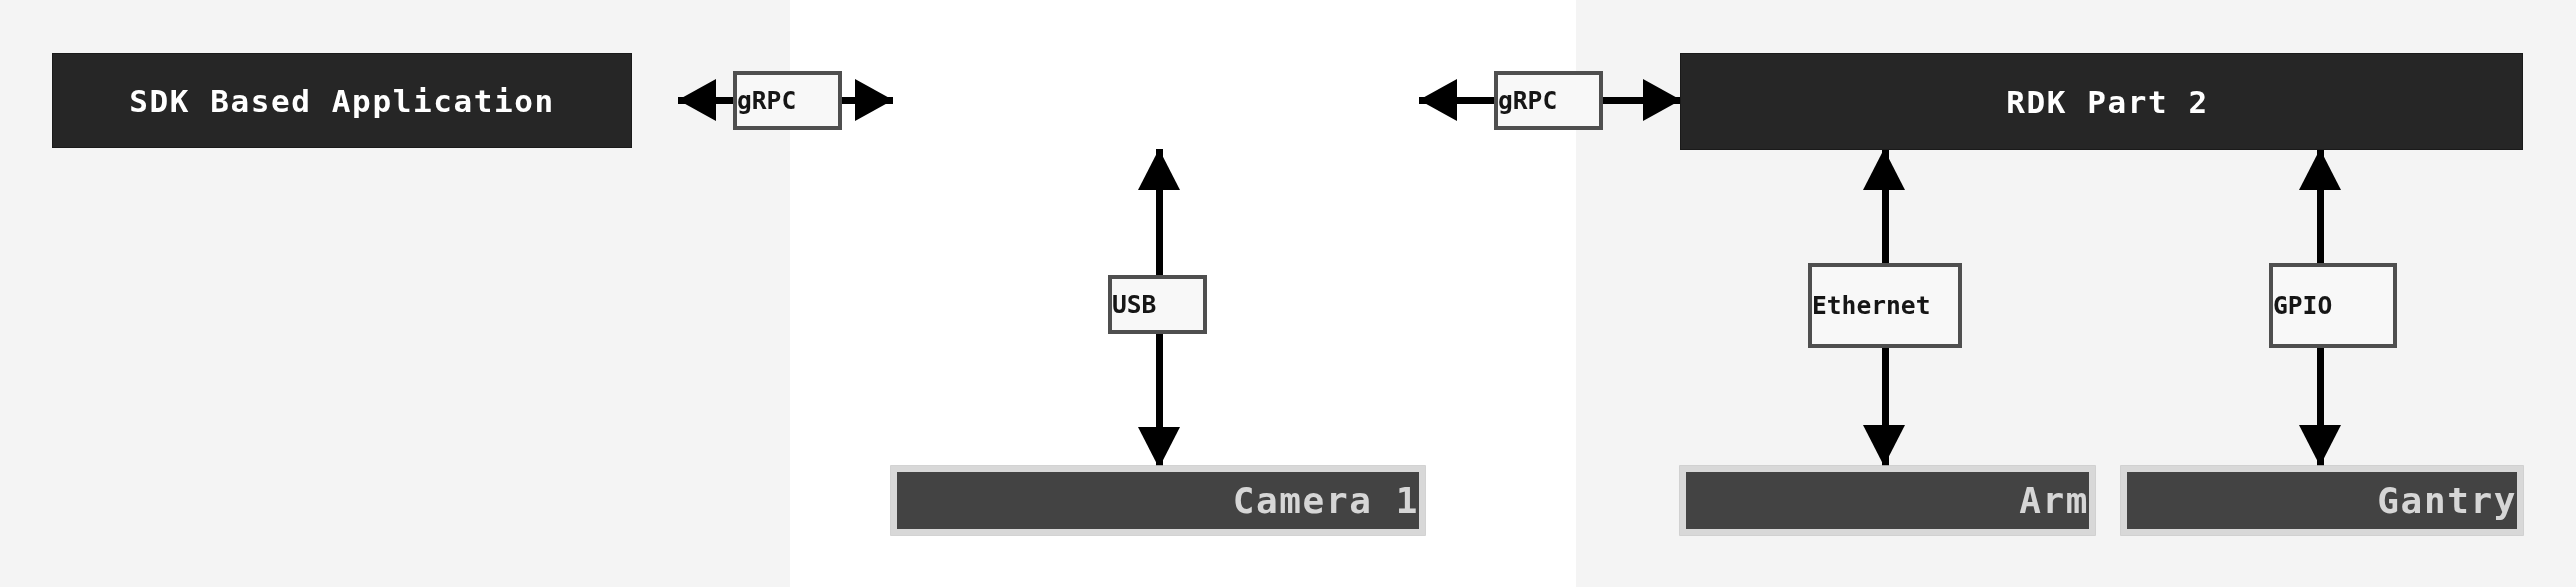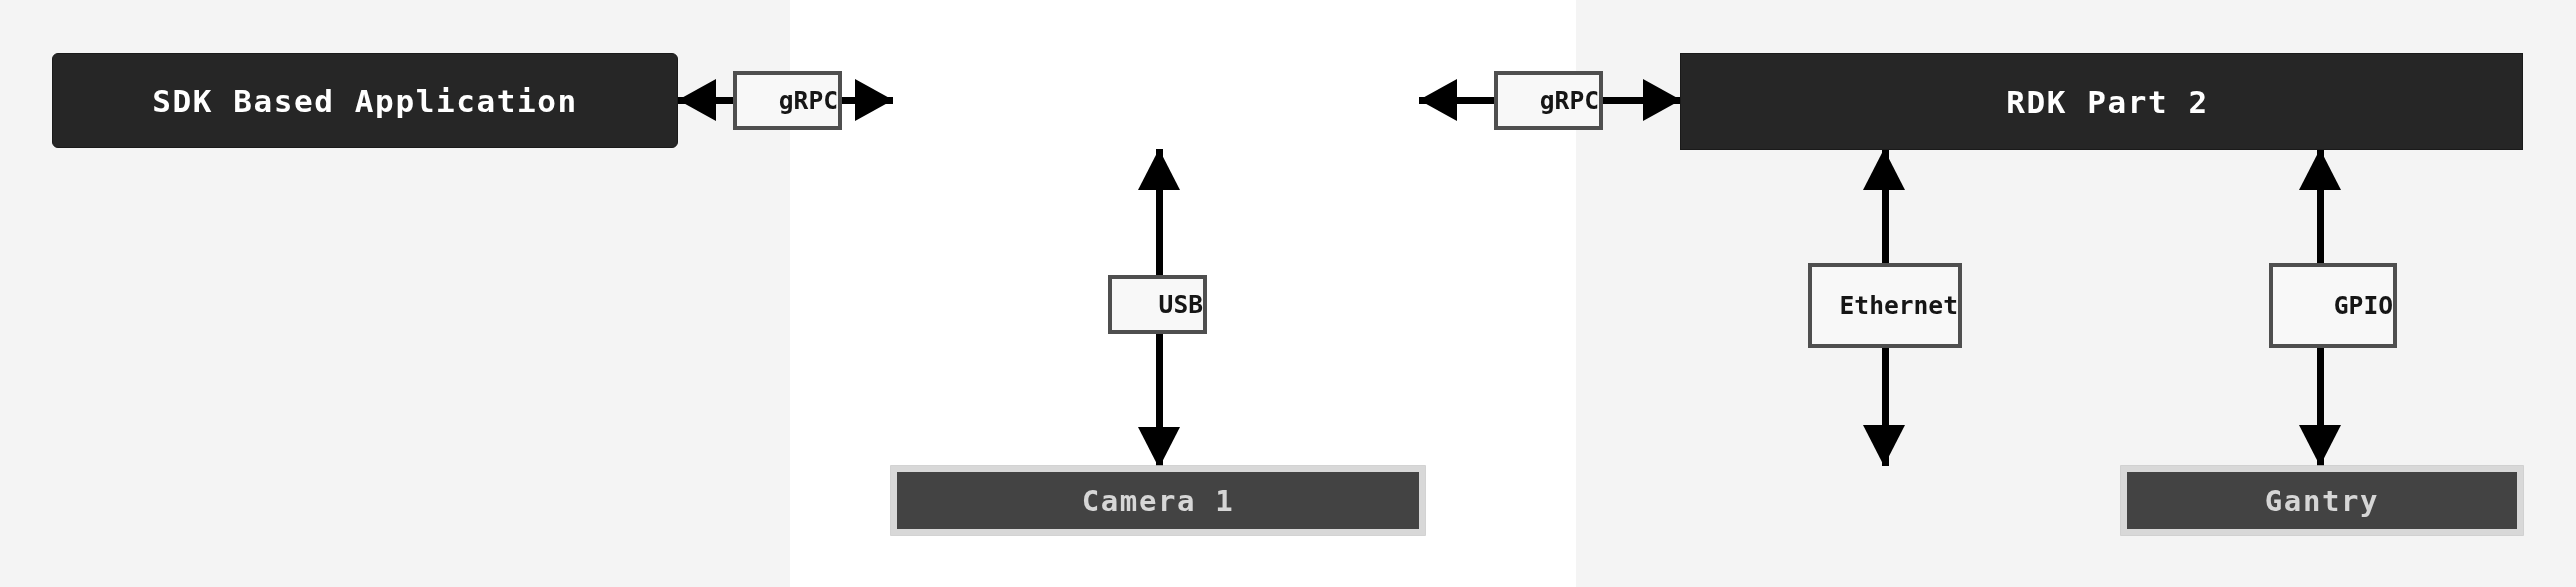--- a/index.html
+++ b/index.html
@@ -49,35 +49,35 @@
   .ah-usb-d{left:1138px;top:427px;}
   .ah-eth-u{left:1863px;top:149px;}
   .ah-eth-d{left:1863px;top:425px;}
   .ah-gpio-u{left:2299px;top:149px;}
   .ah-gpio-d{left:2299px;top:425px;}
 
   
   .node{position:absolute;display:flex;align-items:center;justify-content:center;
         background:var(--dark-fill);border:1.6px solid var(--dark-edge);
         color:var(--dark-text);font-weight:bold;font-size:31px;letter-spacing:1.6px;}
-  .node-sdk{left:52px;top:53px;width:626px;height:95px;border-radius:6px;}
+  .node-sdk{left:52px;top:53px;width:580px;height:95px;}
   .node-rdk1{left:893px;top:53px;width:525px;height:97px;}
   .node-rdk2{left:1680px;top:53px;width:843px;height:97px;padding-left:12px;}
 
   
-  .comp{position:absolute;display:flex;align-items:center;justify-content:center;
+  .comp{position:absolute;display:flex;align-items:center;justify-content:flex-end;
         background:var(--comp-fill);border:6.6px solid var(--comp-border);
         box-shadow:0 0 0 0.8px #c9c9c9;
-        color:var(--comp-text);font-weight:bold;font-size:29px;letter-spacing:1.6px;}
+        color:var(--comp-text);font-weight:bold;font-size:36px;letter-spacing:1.6px;}
   .comp-camera{left:891px;top:466px;width:534px;height:69px;}
   .comp-arm{left:1680px;top:466px;width:415px;height:69px;}
   .comp-gantry{left:2121px;top:466px;width:402px;height:69px;}
 
   
-  .clabel{position:absolute;display:flex;align-items:center;justify-content:flex-end;
+  .clabel{position:absolute;display:flex;align-items:center;justify-content:flex-start;
           background:var(--label-fill);border:4.1px solid var(--label-border);
           color:var(--label-text);font-weight:bold;font-size:24.6px;}
   .clabel-grpc1{left:733px;top:71px;width:109px;height:59px;}
   .clabel-grpc2{left:1494px;top:71px;width:109px;height:59px;}
   .clabel-usb{left:1108px;top:275px;width:99px;height:59px;}
   .clabel-eth{left:1808px;top:263px;width:154px;height:85px;}
   .clabel-gpio{left:2269px;top:263px;width:128px;height:85px;}
 </style>
 </head>
 <body>
@@ -108,20 +108,23 @@
   <div class="node node-sdk">
     <span>SDK Based Application</span>
   </div>
   <div class="node node-rdk2">
     <span>RDK Part 2</span>
   </div>
 
   <div class="comp comp-camera">
     <span>Camera 1</span>
   </div>
+  <div class="comp comp-arm">
+    <span>Arm</span>
+  </div>
   <div class="comp comp-gantry">
     <span>Gantry</span>
   </div>
 
   <div class="clabel clabel-grpc1">
     <span>gRPC</span>
   </div>
   <div class="clabel clabel-grpc2">
     <span>gRPC</span>
   </div>

